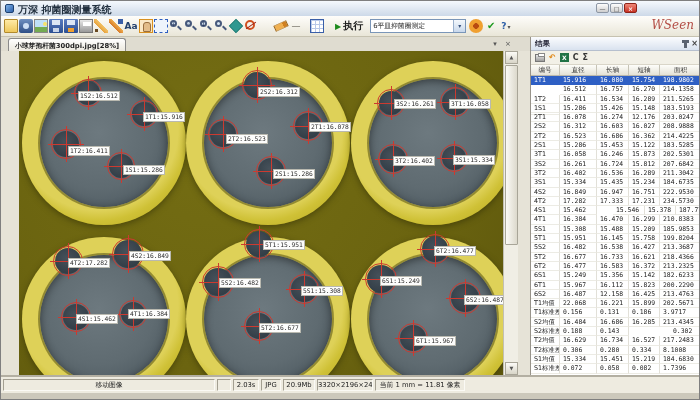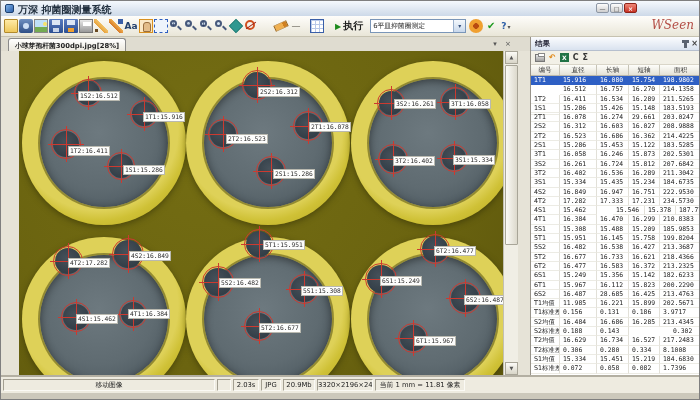--- a/index.html
+++ b/index.html
@@ -403,21 +403,21 @@
           <div class="tc" style="width: 29px;">1S1</div>
           <div class="tc" style="width: 37px;">15.286</div>
           <div class="tc" style="width: 32px;">15.426</div>
           <div class="tc" style="width: 31px;">15.148</div>
           <div class="tc" style="width: 42px;">183.5193</div>
         </div>
         <div class="trow">
           <div class="tc" style="width: 29px;">2T1</div>
           <div class="tc" style="width: 37px;">16.078</div>
           <div class="tc" style="width: 32px;">16.274</div>
-          <div class="tc" style="width: 31px;">29.661</div>
+          <div class="tc" style="width: 31px;">12.176</div>
           <div class="tc" style="width: 42px;">203.0247</div>
         </div>
         <div class="trow">
           <div class="tc" style="width: 29px;">2S2</div>
           <div class="tc" style="width: 37px;">16.312</div>
           <div class="tc" style="width: 32px;">16.603</div>
           <div class="tc" style="width: 31px;">16.027</div>
           <div class="tc" style="width: 42px;">208.9888</div>
         </div>
         <div class="trow">
@@ -535,27 +535,27 @@
         <div class="trow">
           <div class="tc" style="width: 29px;">6T1</div>
           <div class="tc" style="width: 37px;">15.967</div>
           <div class="tc" style="width: 32px;">16.112</div>
           <div class="tc" style="width: 31px;">15.823</div>
           <div class="tc" style="width: 42px;">200.2290</div>
         </div>
         <div class="trow">
           <div class="tc" style="width: 29px;">6S2</div>
           <div class="tc" style="width: 37px;">16.487</div>
-          <div class="tc" style="width: 32px;">28.685</div>
+          <div class="tc" style="width: 32px;">12.158</div>
           <div class="tc" style="width: 31px;">16.425</div>
           <div class="tc" style="width: 42px;">213.4763</div>
         </div>
         <div class="trow">
           <div class="tc" style="width: 29px;">T1均值</div>
-          <div class="tc" style="width: 37px;">11.985</div>
+          <div class="tc" style="width: 37px;">22.068</div>
           <div class="tc" style="width: 32px;">16.221</div>
           <div class="tc" style="width: 31px;">15.899</div>
           <div class="tc" style="width: 42px;">202.5671</div>
         </div>
         <div class="trow">
           <div class="tc" style="width: 29px;">T1标准差</div>
           <div class="tc" style="width: 37px;">0.156</div>
           <div class="tc" style="width: 32px;">0.131</div>
           <div class="tc" style="width: 31px;">0.186</div>
           <div class="tc" style="width: 42px;">3.9717</div>

